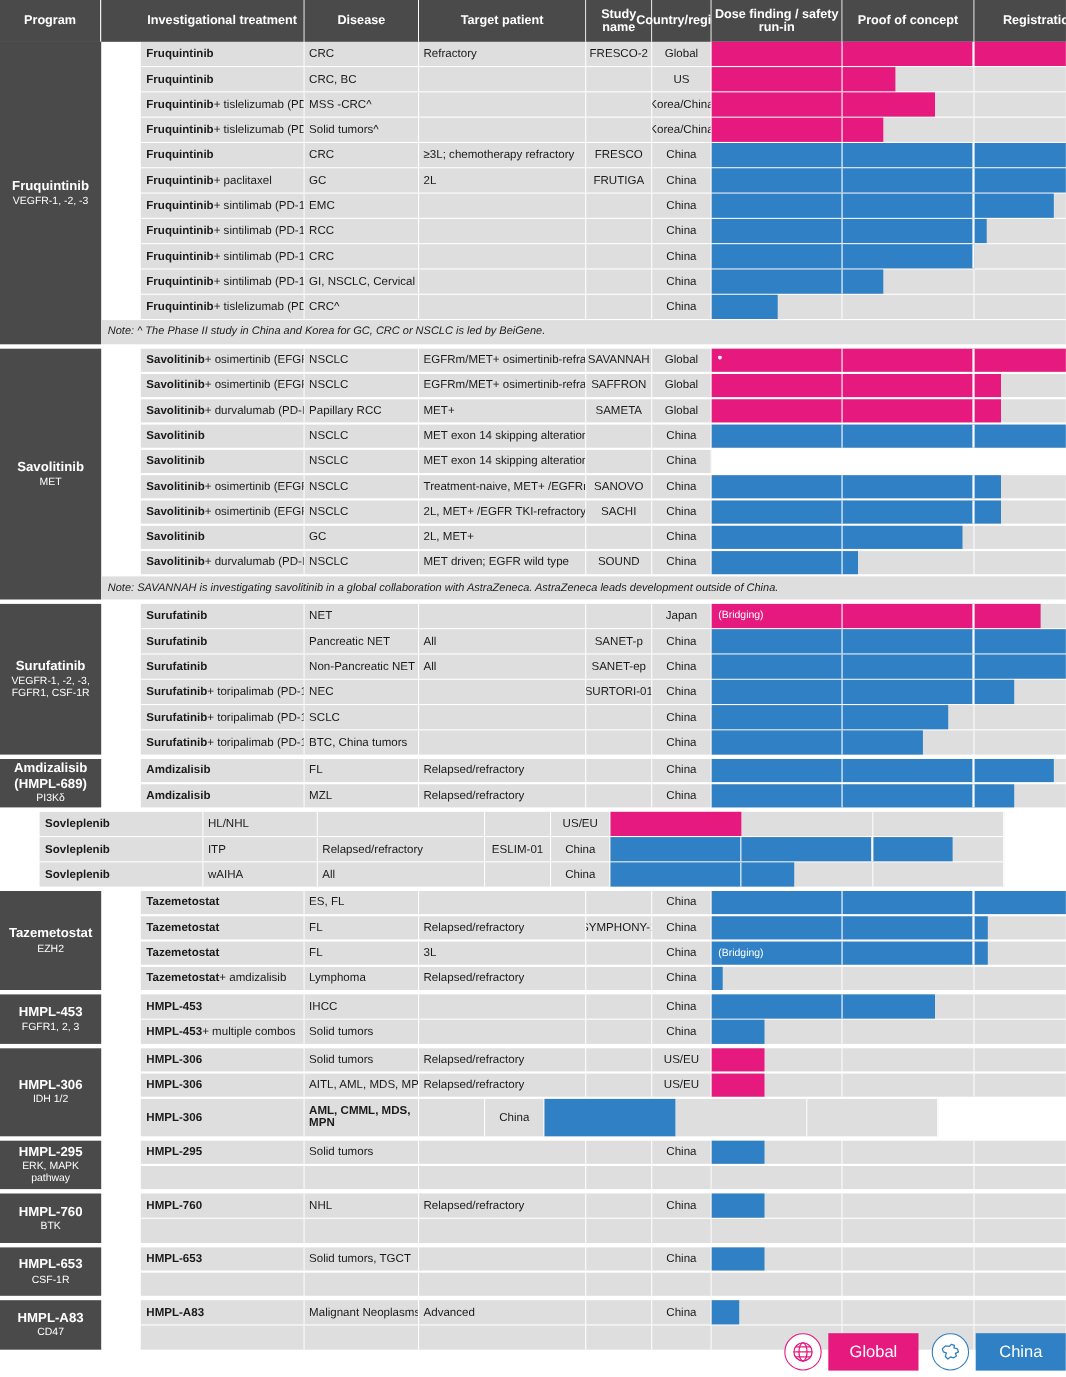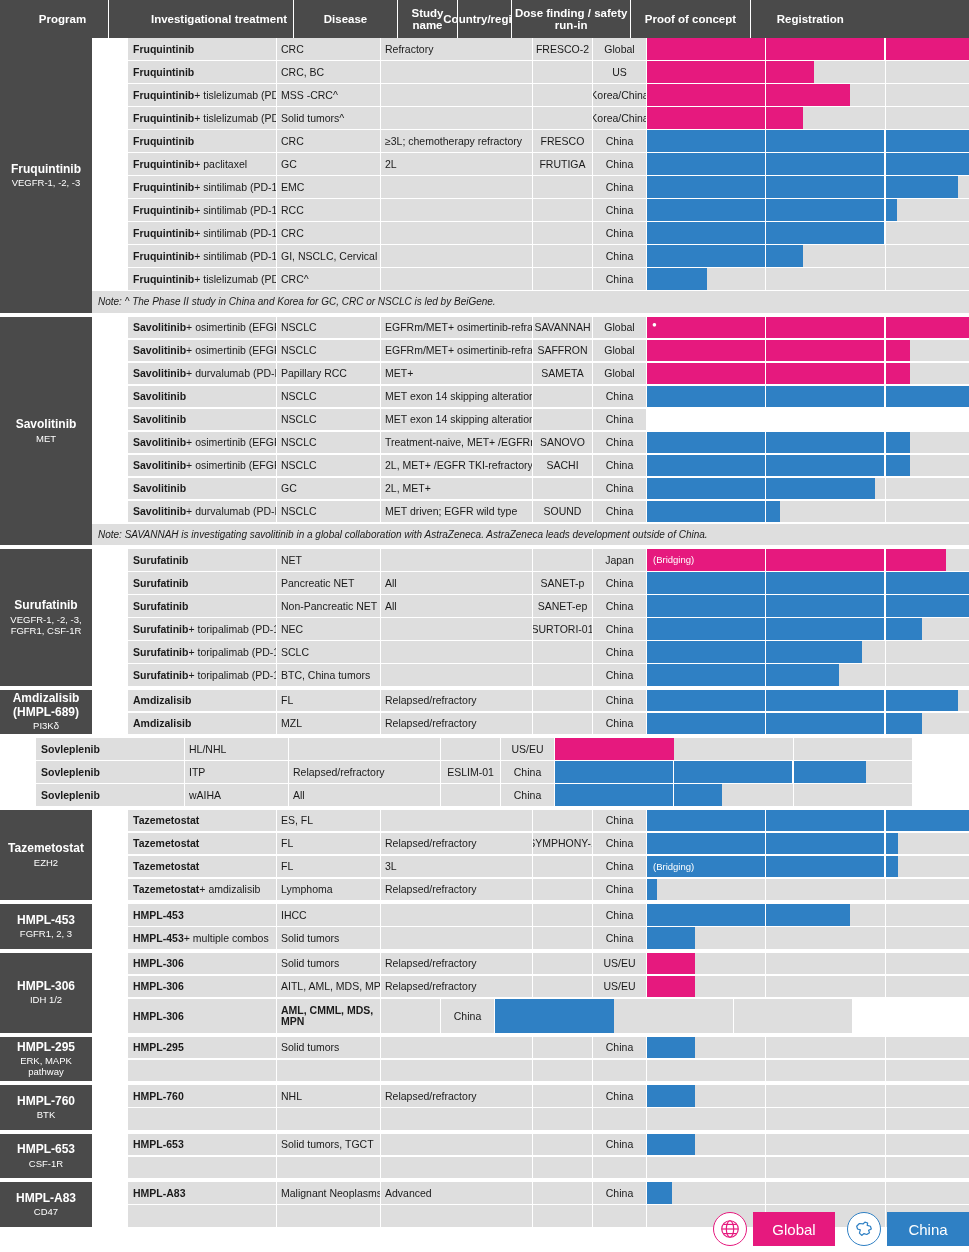--- a/index.html
+++ b/index.html
@@ -15,21 +15,20 @@
     height: 1252px;
     background: #ffffff;
     overflow: hidden;
   }
 
   
   .hdr-row {
     display: flex;
     height: 38px;
     background: #4a4a4a;
-    padding-left: 17px;
   }
   .hdr-cell {
     color: #ffffff;
     font-weight: bold;
     font-size: 11.5px;
     line-height: 12.5px;
     display: flex;
     align-items: center;
     justify-content: center;
     text-align: center;
@@ -199,20 +198,21 @@
 </style>
 </head>
 <body>
 
 <div id="page">
 
   <div class="hdr-row">
     <div class="hdr-cell c-prog">Program</div>
     <div class="hdr-cell c-treat">Investigational treatment</div>
     <div class="hdr-cell c-dis">Disease</div>
+    <div class="hdr-cell c-targ">Target patient</div>
     <div class="hdr-cell c-study">Study name</div>
     <div class="hdr-cell c-ctry">Country/region</div>
     <div class="hdr-cell c-ph">Dose finding / safety run-in</div>
     <div class="hdr-cell c-ph">Proof of concept</div>
     <div class="hdr-cell c-ph-last">Registration</div>
   </div>
 
   <div id="body-root">
       <div class="block">
         <div class="prog-cell">

